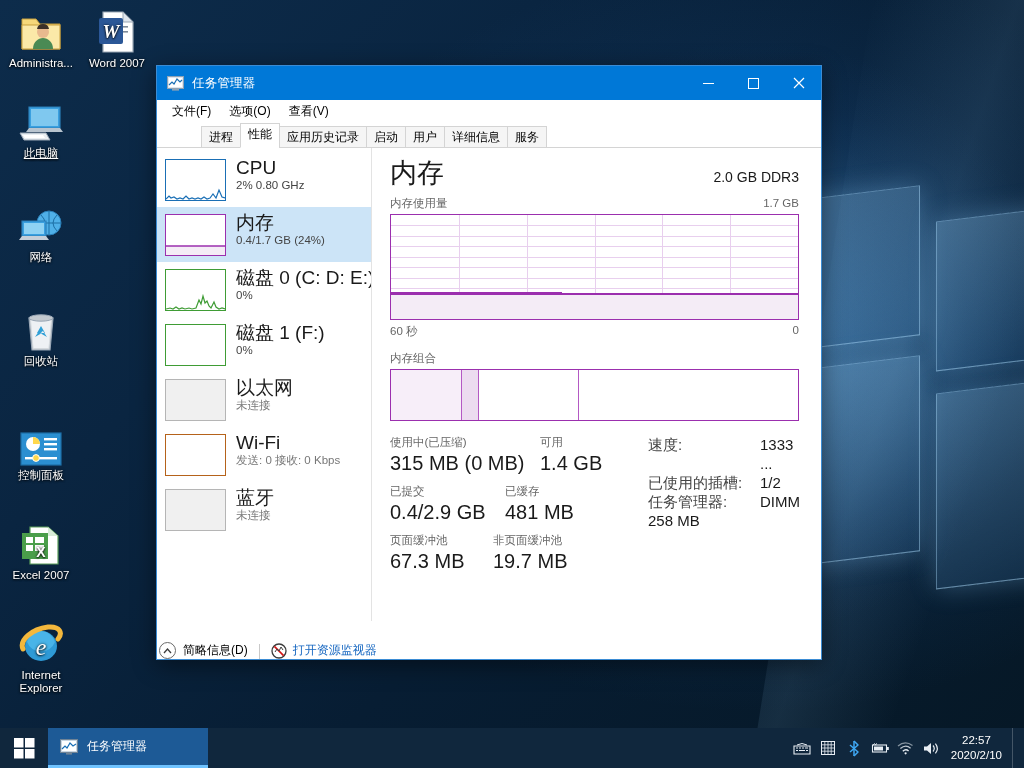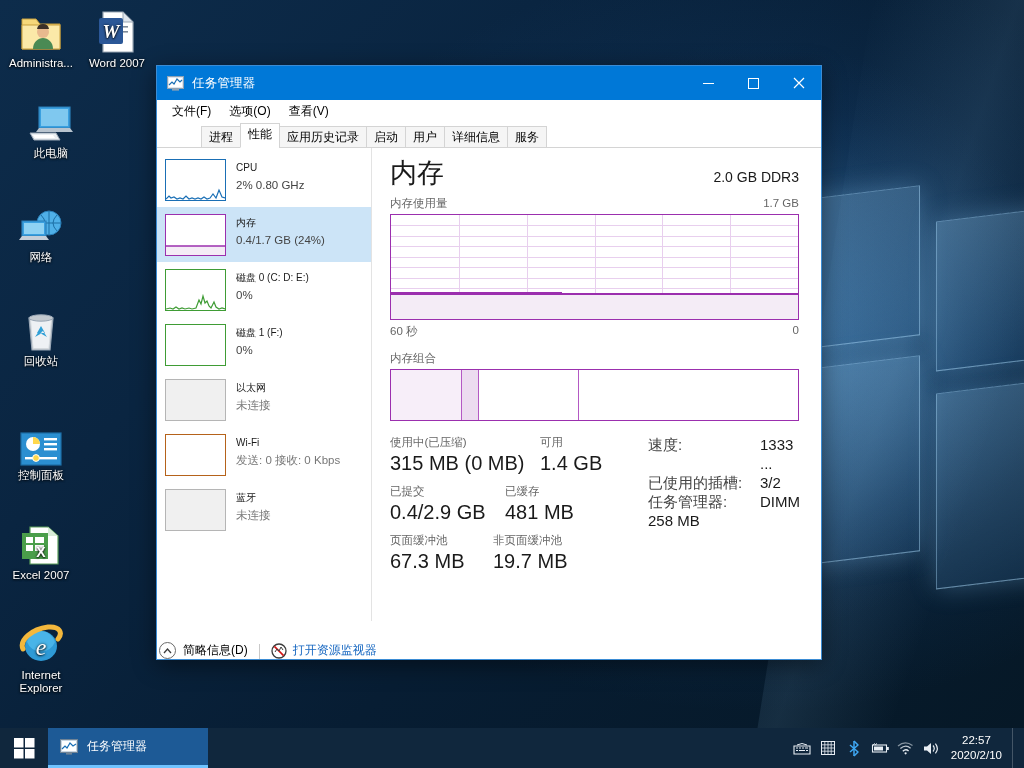--- a/index.html
+++ b/index.html
@@ -41,21 +41,21 @@
   .desk-icon {
     width: 78px; margin: 0 0 12px 0; text-align: center;
     color: #ffffff; font-size: 11.5px; line-height: 13px;
     text-shadow: 0 1px 2px rgba(0,0,0,0.85), 0 0 3px rgba(0,0,0,0.7);
     cursor: default;
   }
   .desk-icon .glyph { height: 48px; display:flex; align-items:flex-end; justify-content:center; margin-bottom:3px; }
   .desk-icon .lbl { display:block; word-wrap:break-word; }
   #icon-admin   { position:absolute; left: 2px;  top: 6px; }
   #icon-word    { position:absolute; left: 78px; top: 6px; }
-  #icon-pc      { position:absolute; left: 12px;  top: 96px; }
+  #icon-pc      { position:absolute; left: 2px;  top: 96px; text-decoration: underline; }
   #icon-net     { position:absolute; left: 2px;  top: 200px; }
   #icon-bin     { position:absolute; left: 2px;  top: 304px; }
   #icon-cp      { position:absolute; left: 2px;  top: 418px; }
   #icon-excel   { position:absolute; left: 2px;  top: 518px; }
   #icon-ie      { position:absolute; left: 2px;  top: 618px; }
 
   
   #taskmgr {
     position: absolute; left: 156px; top: 65px; width: 666px; height: 595px;
     background: #ffffff; border: 1px solid #3b8cd4;
@@ -89,21 +89,21 @@
   #sidebar {
     width: 215px; flex: 0 0 215px; border-right: 1px solid #e3e3e3;
     padding: 4px 0 0 0; overflow:hidden;
   }
   .side-item { display:flex; align-items:flex-start; padding: 6px 6px 6px 8px; cursor:default; }
   .side-item.selected { background:#cce4f7; }
   .thumb { width: 61px; height: 42px; flex:0 0 61px; background:#fff; border:1px solid #888; position:relative; overflow:hidden; margin-top:1px; }
   .thumb.gray { background:#f0f0f0; border-color:#b5b5b5; }
   .thumb svg { position:absolute; left:0; top:0; }
   .side-txt { margin-left: 10px; min-width:0; }
-  .side-title { font-size: 10px; color: #1a1a1a; line-height: 19px; white-space:nowrap; }
+  .side-title { font-size: 19px; color: #1a1a1a; line-height: 19px; white-space:nowrap; }
   .side-sub { font-size: 11.5px; color: #444; line-height: 16px; white-space:nowrap; }
   .side-sub.dim { color:#777; }
 
   
   #main { flex:1 1 auto; padding: 8px 22px 0 18px; min-width:0; position:relative; }
   #main-head { display:flex; align-items:baseline; }
   #mem-title { font-size: 27px; color:#1a1a1a; line-height: 34px; font-weight: normal; }
   #mem-spec { margin-left:auto; font-size: 14px; color:#1a1a1a; }
   .sublabel-row { display:flex; align-items:baseline; margin-top: 6px; }
   .sublabel { font-size: 11.5px; color:#666; }
@@ -497,21 +497,21 @@
 
         </div>
 
         <div id="stats-right">
           <div class="spec-row">
             <span class="spec-lbl">速度:</span>
             <span class="spec-val">1333 ...</span>
           </div>
           <div class="spec-row">
             <span class="spec-lbl">已使用的插槽:</span>
-            <span class="spec-val">3/2</span>
+            <span class="spec-val">1/2</span>
           </div>
           <div class="spec-row">
             <span class="spec-lbl">任务管理器:</span>
             <span class="spec-val">DIMM</span>
           </div>
           <div class="spec-row">
             <span class="spec-val">258 MB</span>
           </div>
         </div>
 

